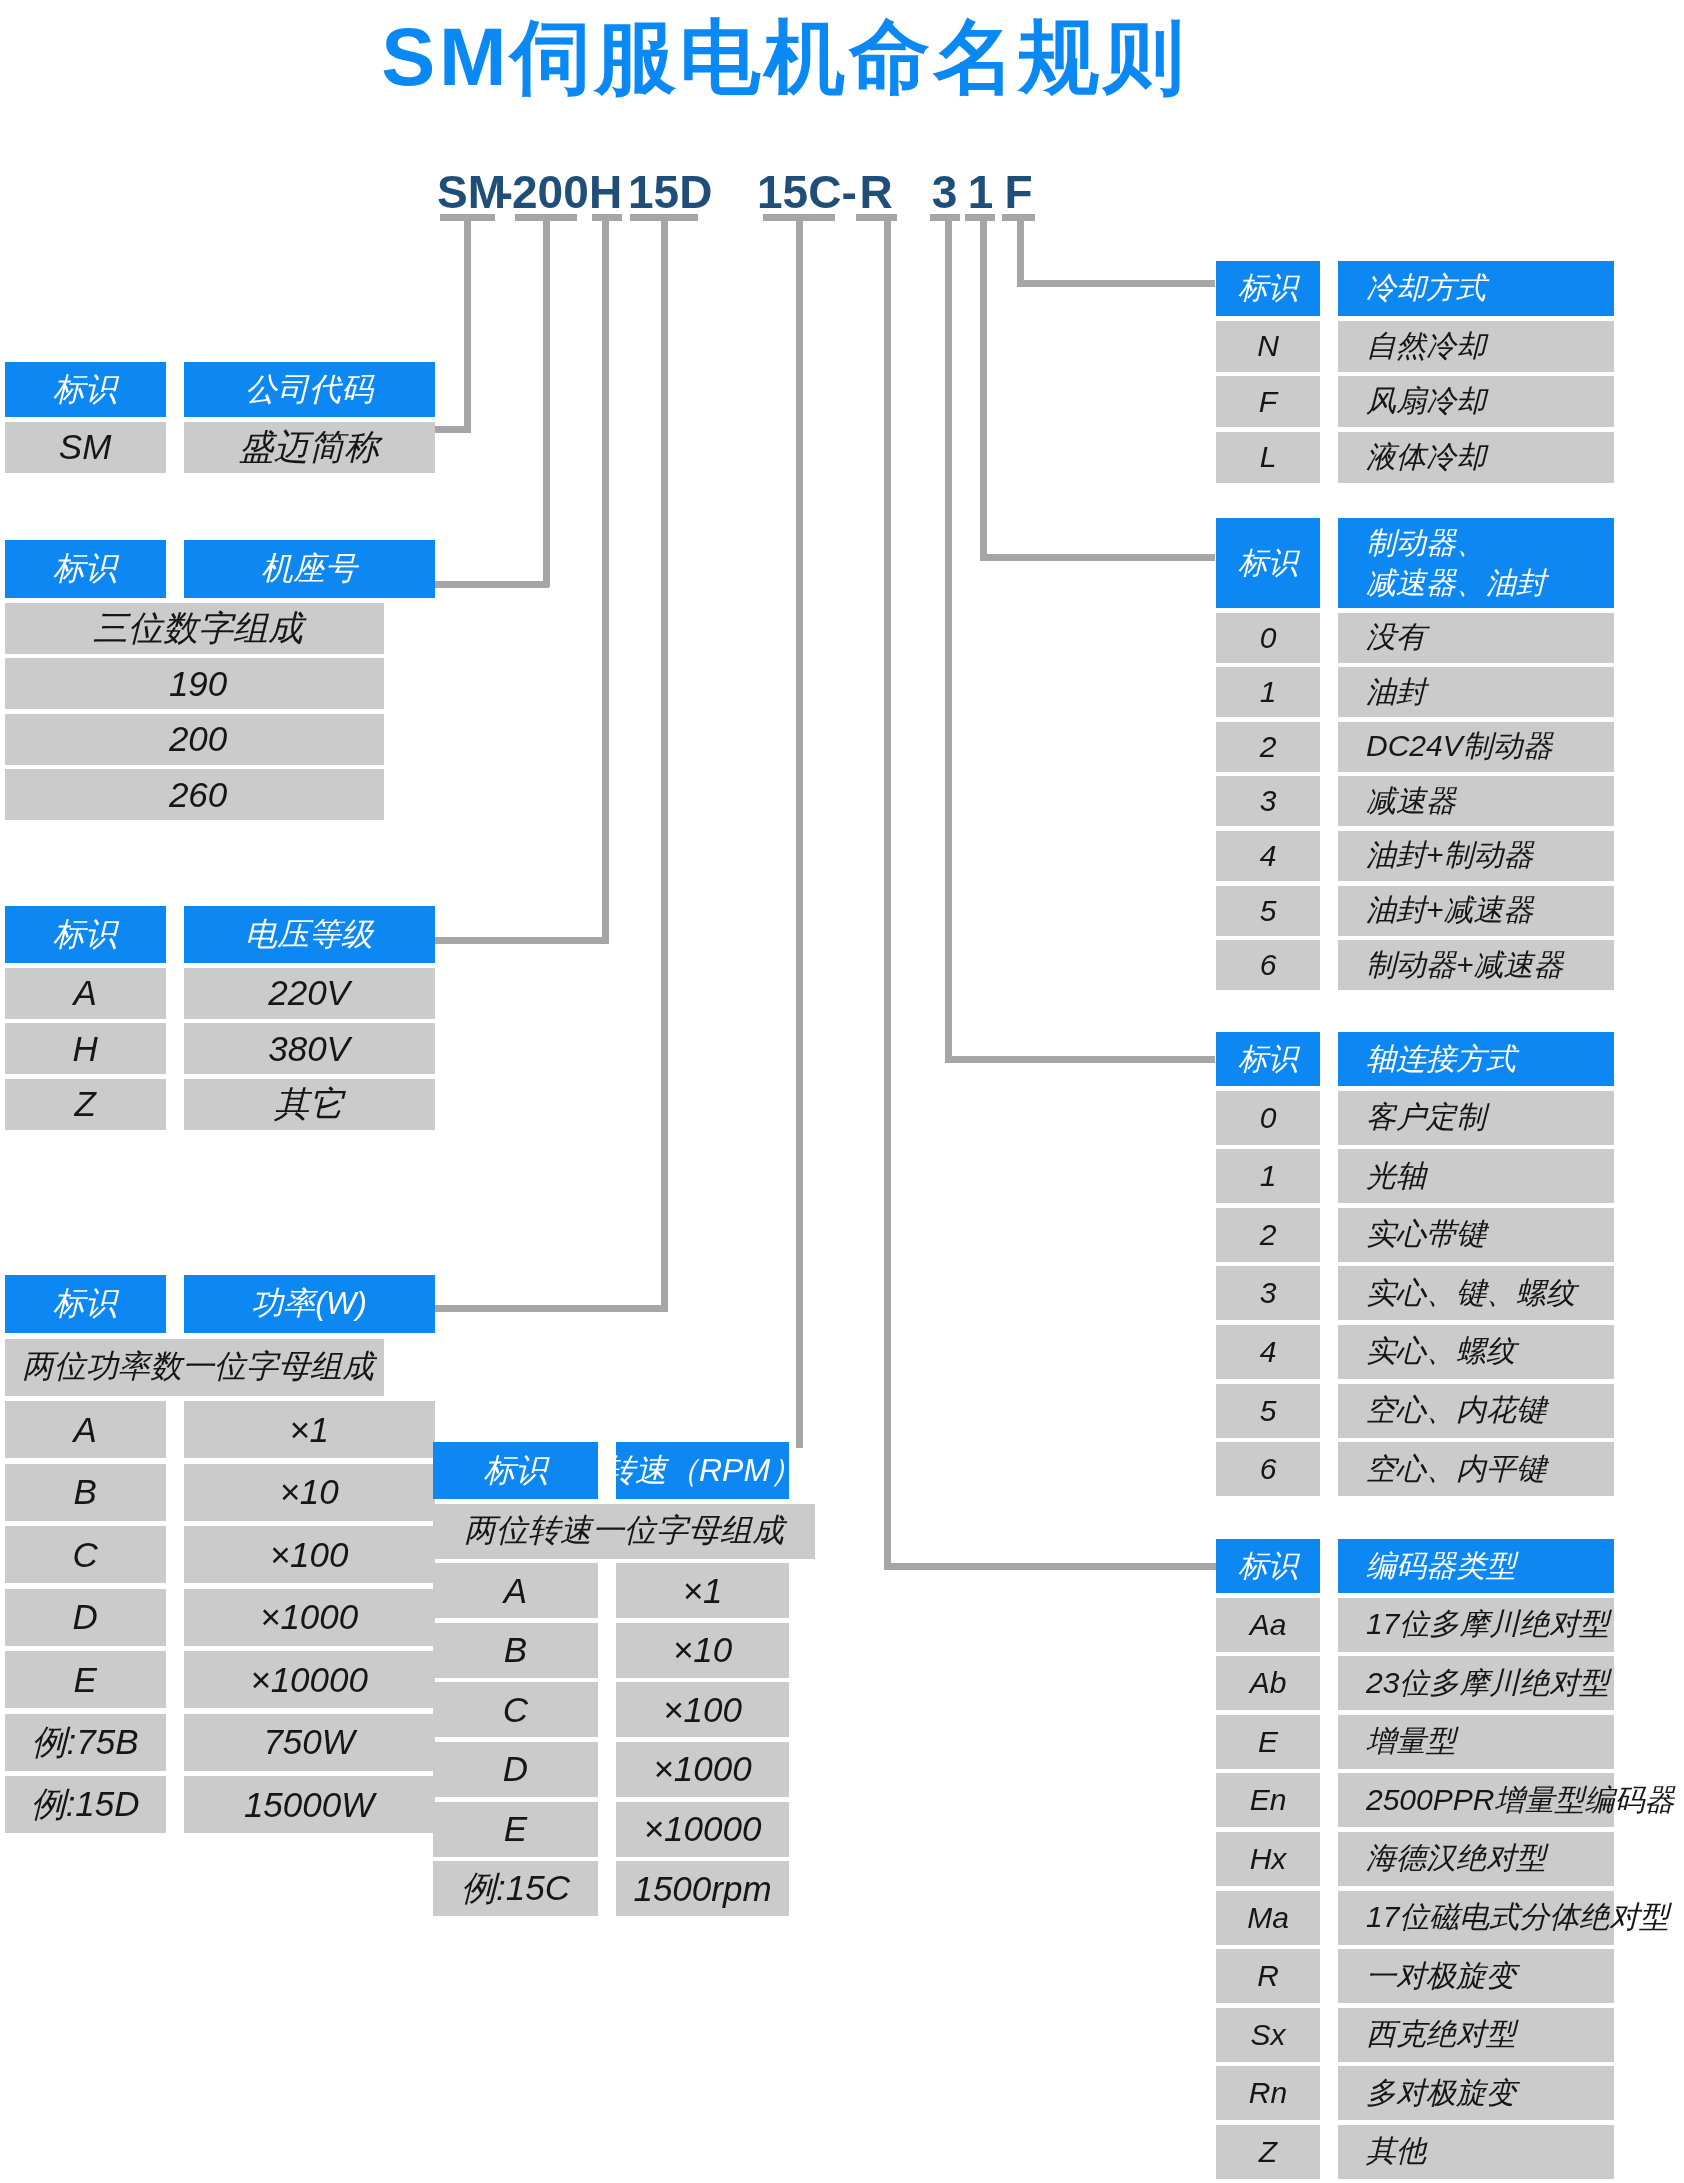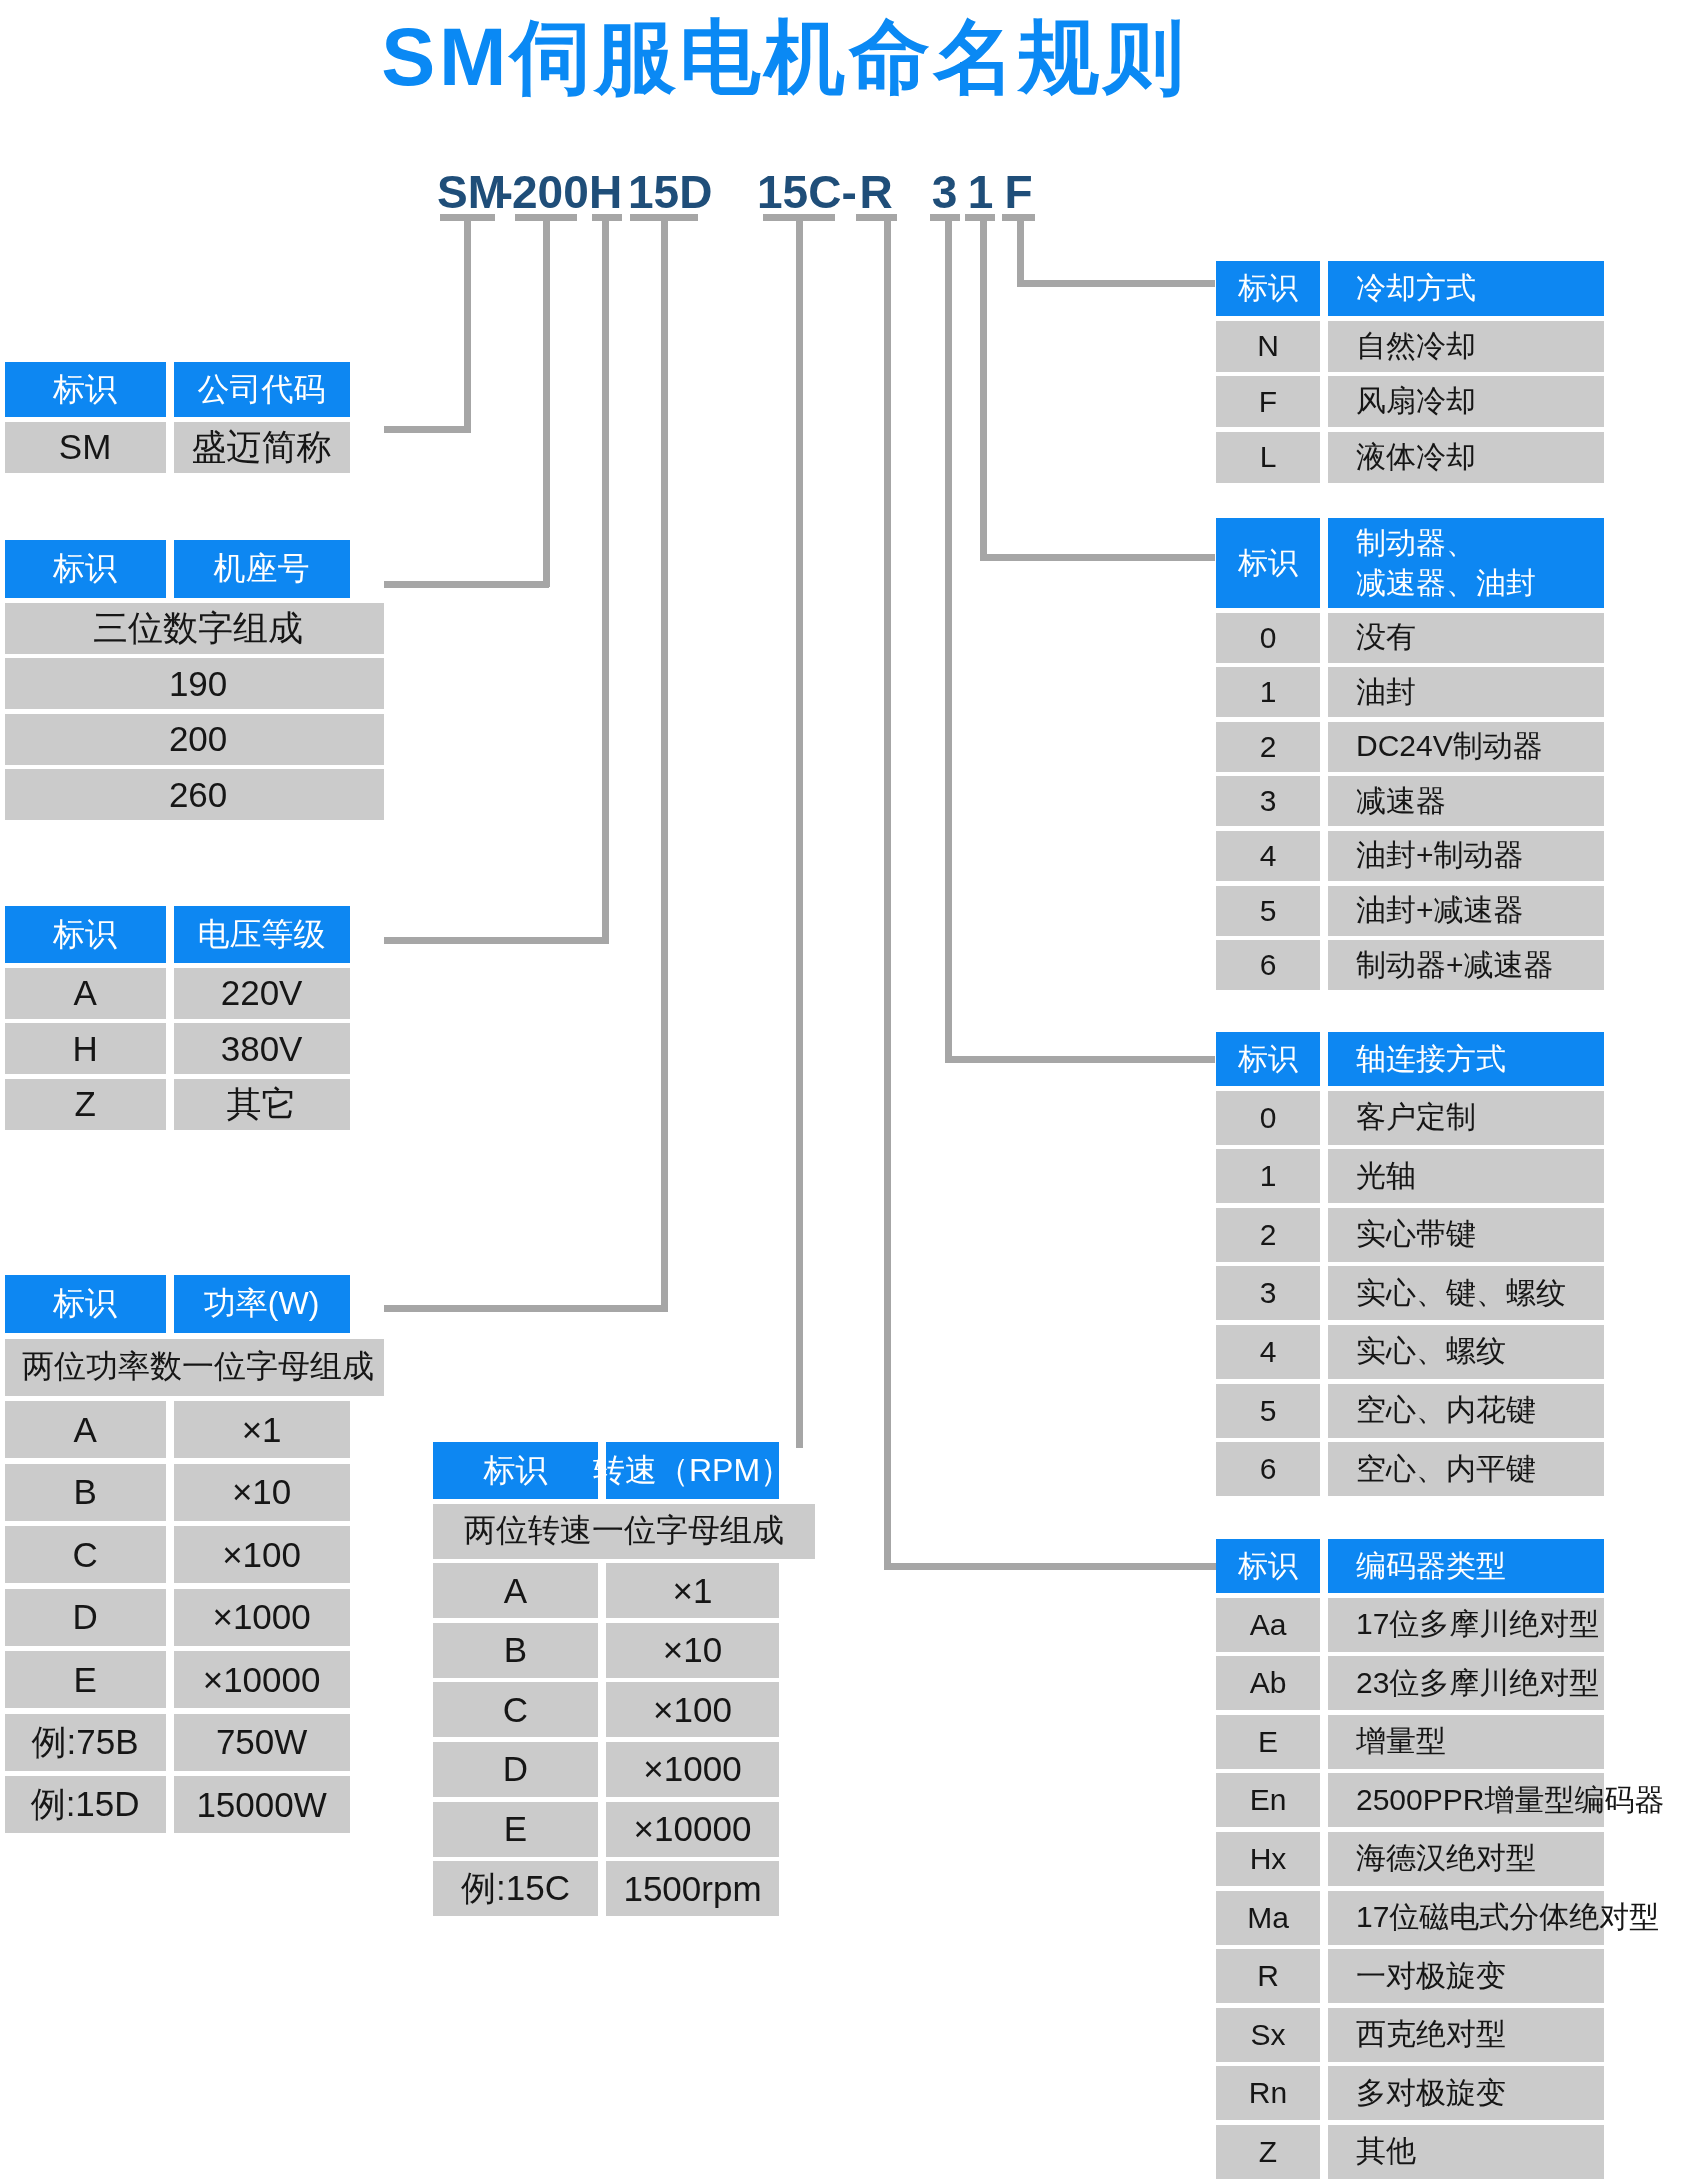--- a/index.html
+++ b/index.html
@@ -4,30 +4,30 @@
 <style>
   html,body{margin:0;padding:0;background:#fff;}
   .page{position:relative;width:1684px;height:2184px;background:#ffffff;overflow:hidden;
         font-family:"Liberation Sans","DejaVu Sans",sans-serif;}
   .title{position:absolute;left:240px;top:3.7px;width:1089px;text-align:center;
          font-size:81px;font-weight:bold;color:#0a89f4;letter-spacing:3.7px;white-space:nowrap;}
   .code-token{position:absolute;top:166px;height:52px;line-height:52px;text-align:center;
               font-weight:bold;font-size:46px;color:#1f4e79;white-space:nowrap;}
   .bar{position:absolute;background:#a6a6a6;}
   .tbl{position:absolute;}
-  .trow{display:flex;gap:8px;}
+  .trow{display:flex;gap:18px;font-style:italic;}
   .g5{margin-bottom:4.6px;}
   .g6{margin-bottom:5.5px;}
   .c{background:#cbcbcb;color:#161616;display:flex;align-items:center;justify-content:center;
      font-size:35px;box-sizing:border-box;white-space:nowrap;}
   .hd{background:#0d87f2;color:#ffffff;font-size:32px;}
   .rt{font-size:30px;}
   .lft{justify-content:flex-start;padding-left:28px;}
   .hd2{flex-direction:column;align-items:flex-start;justify-content:center;line-height:1.32;}
-  .lw1{width:161px;}.lw2{width:176px;}.lfull{width:379px;padding-left:8px;}
+  .lw1{width:161px;}.lw2{width:251px;}.lfull{width:379px;padding-left:8px;}
   .mw1{width:165px;}.mw2{width:173px;}.mfull{width:382px;}
   .rw1{width:104px;}.rw2{width:276px;}
   .h55{height:51px;}.h60{height:55px;}.h62{height:57px;}.h63{height:58px;}
   .h54{height:50px;}.h58{height:54px;}.h59{height:54px;}.h97{height:90px;}
   .note{font-size:32px;}
 </style>
 </head>
 <body>
 
 <div class="page">

